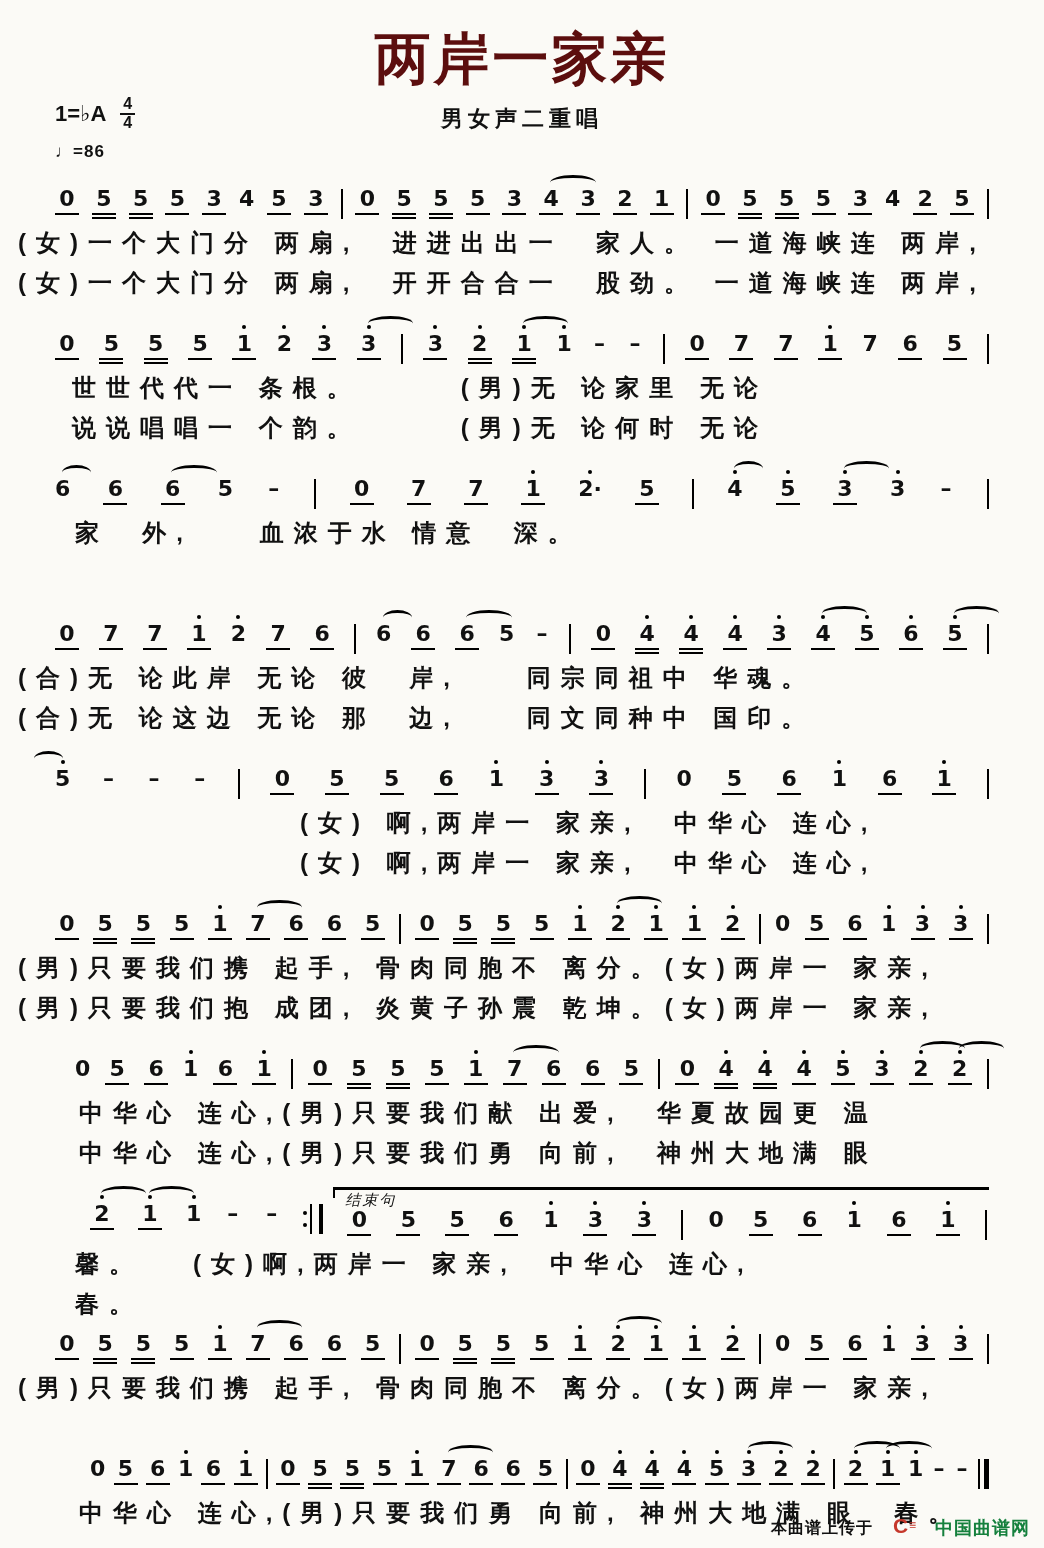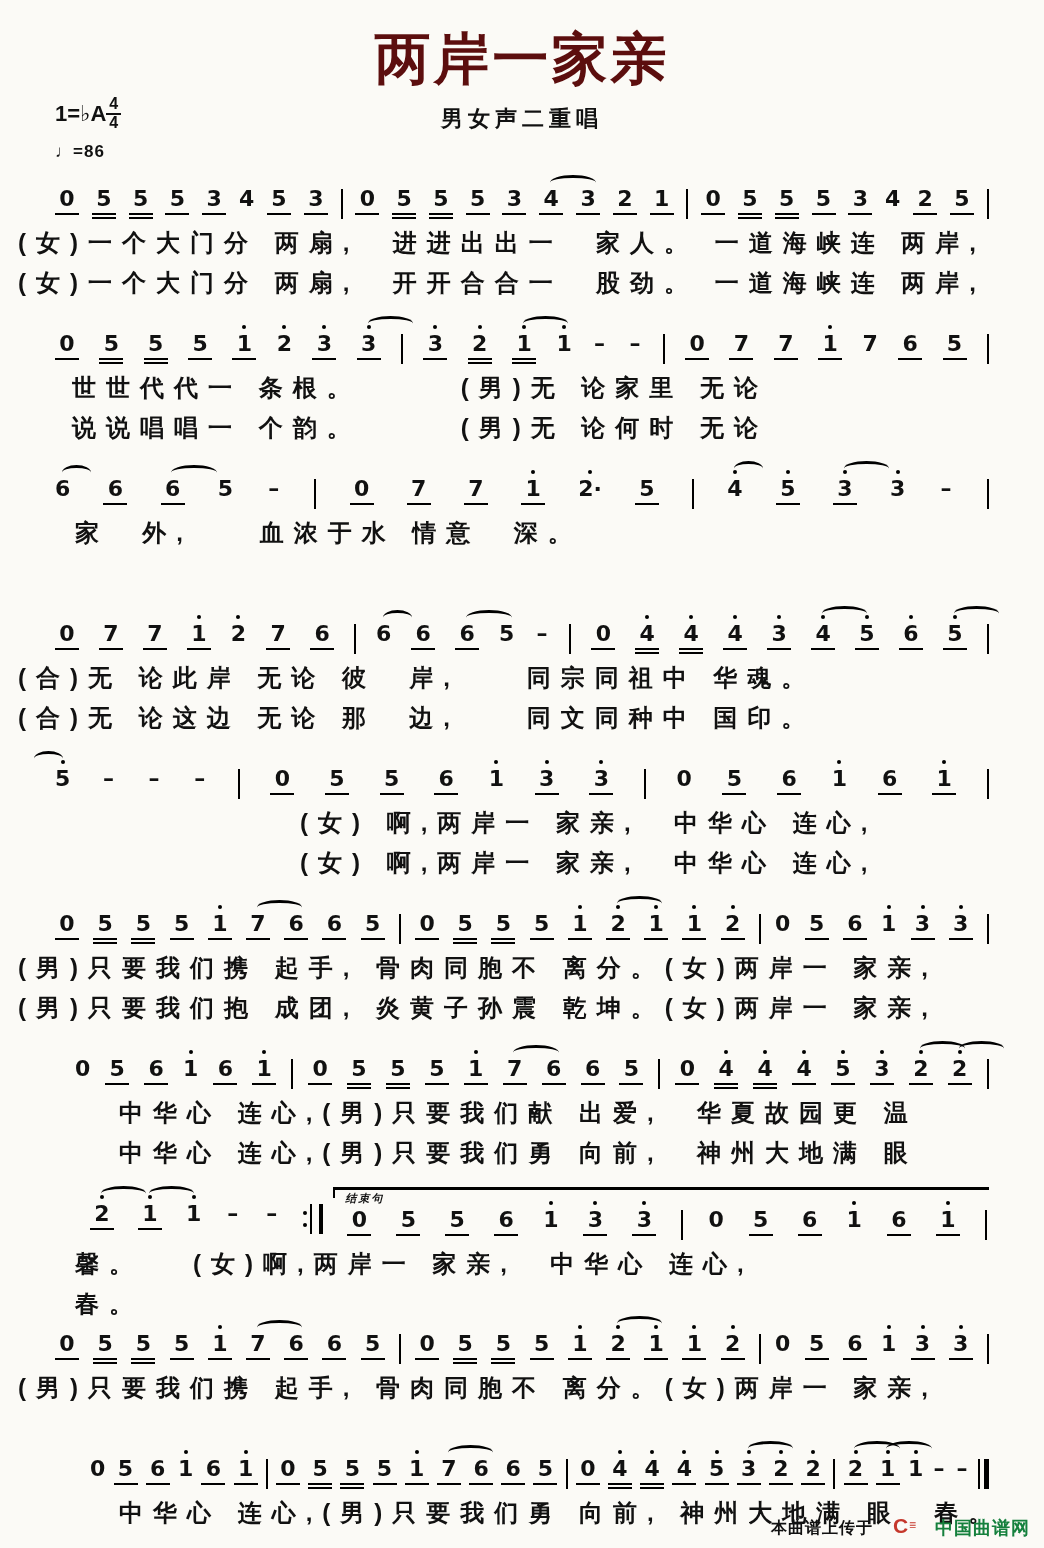--- a/index.html
+++ b/index.html
@@ -14,21 +14,21 @@
   
   .header{position:relative;height:172px;}
   .title{
     text-align:center;padding-top:22px;
     font-size:56px;font-weight:900;letter-spacing:3px;
     color:#5c0e0e;
     font-family:"Liberation Sans",sans-serif;
   }
   .subtitle{text-align:center;font-size:22px;font-weight:700;margin-top:6px;letter-spacing:5px;}
   .keyblock{position:absolute;left:55px;top:96px;font-weight:700;}
-  .keyline{display:flex;align-items:center;font-size:22px;}
+  .keyline{display:flex;align-items:center;gap:14px;font-size:22px;}
   .frac{display:inline-flex;flex-direction:column;align-items:center;font-size:16px;line-height:1.05;font-weight:800;}
   .frac .den{border-top:2px solid #111;padding:0 3px;}
   .frac .numtop{padding:0 3px;}
   .tempo{font-size:17px;font-weight:700;margin-top:10px;letter-spacing:1px;}
   .credits{position:absolute;right:60px;top:98px;text-align:right;font-size:21px;font-weight:700;line-height:1.5;letter-spacing:4px;}
   
   .sheet{padding:0 55px;}
   .system{height:145px;box-sizing:border-box;position:relative;}
   .system.h130{height:130px;}
   .system.h125{height:125px;}
@@ -54,29 +54,29 @@
   .fin::after{content:"";position:absolute;right:0;top:0;bottom:0;width:5px;background:#000;}
   .rep{display:inline-block;width:16px;height:30px;position:relative;margin-top:1px;}
   .rep::before{content:"";position:absolute;left:0;top:7px;width:4px;height:4px;border-radius:50%;
     background:#000;box-shadow:0 12px 0 #000;}
   .rep::after{content:"";position:absolute;left:7px;top:0;bottom:0;width:7px;
     border-left:2px solid #000;border-right:4px solid #000;}
   
   .ending{flex:1;position:relative;display:flex;justify-content:space-between;align-items:flex-start;
     margin-left:14px;margin-top:-16px;padding:19px 2px 0 14px;border-top:3px solid #000;}
   .ending::before{content:"";position:absolute;left:0;top:-1px;width:2px;height:9px;background:#000;}
-  .ending-label{position:absolute;top:1px;left:12px;font-size:11px;font-style:italic;
-    font-weight:700;letter-spacing:2px;}
+  .ending-label{position:absolute;top:1px;left:12px;font-size:15px;font-style:italic;
+    font-weight:400;letter-spacing:2px;}
   
   .lyr{font-size:24px;font-weight:700;letter-spacing:10px;white-space:pre;line-height:1.32;
     margin-top:8px;font-family:"Liberation Sans",sans-serif;}
   .lyr.hang{margin-left:-37px;}
   .lyr.i20{margin-left:20px;}
   .lyr.i25{margin-left:17px;}
-  .lyr.i40{margin-left:64px;}
+  .lyr.i40{margin-left:24px;}
   .lyr.i245{margin-left:245px;}
   
   .footer{position:absolute;right:14px;bottom:8px;display:flex;align-items:center;gap:20px;}
   .uploaded{font-size:16px;font-weight:700;letter-spacing:1px;}
   .logo{position:relative;width:22px;height:22px;display:inline-block;}
   .logo::before{content:"C";position:absolute;left:0;top:-3px;color:#c5372b;font-weight:900;font-size:21px;}
   .logo::after{content:"≡";position:absolute;right:-1px;top:1px;color:#c5372b;font-size:12px;font-weight:900;}
   .brand{font-size:18px;font-weight:900;color:#15803d;letter-spacing:1px;}
 </style>
 </head>

